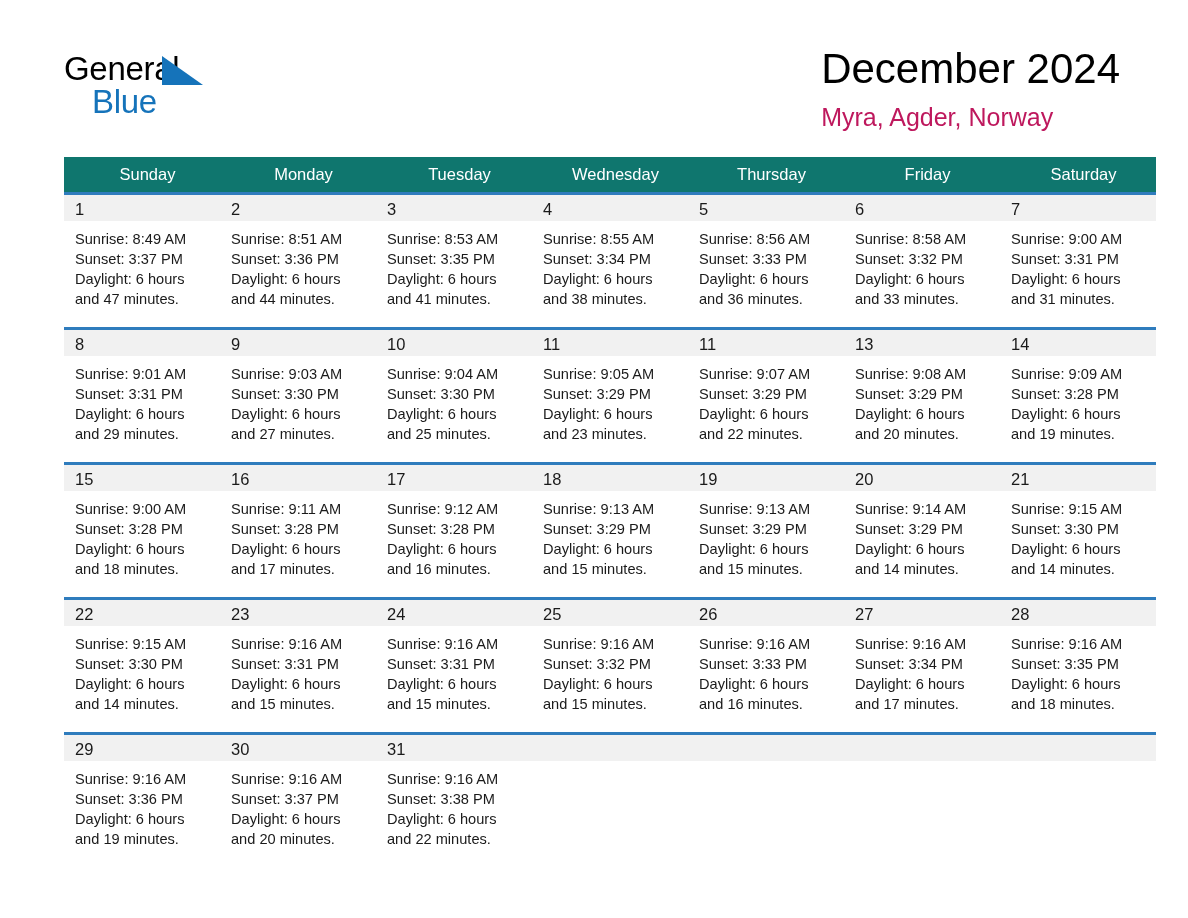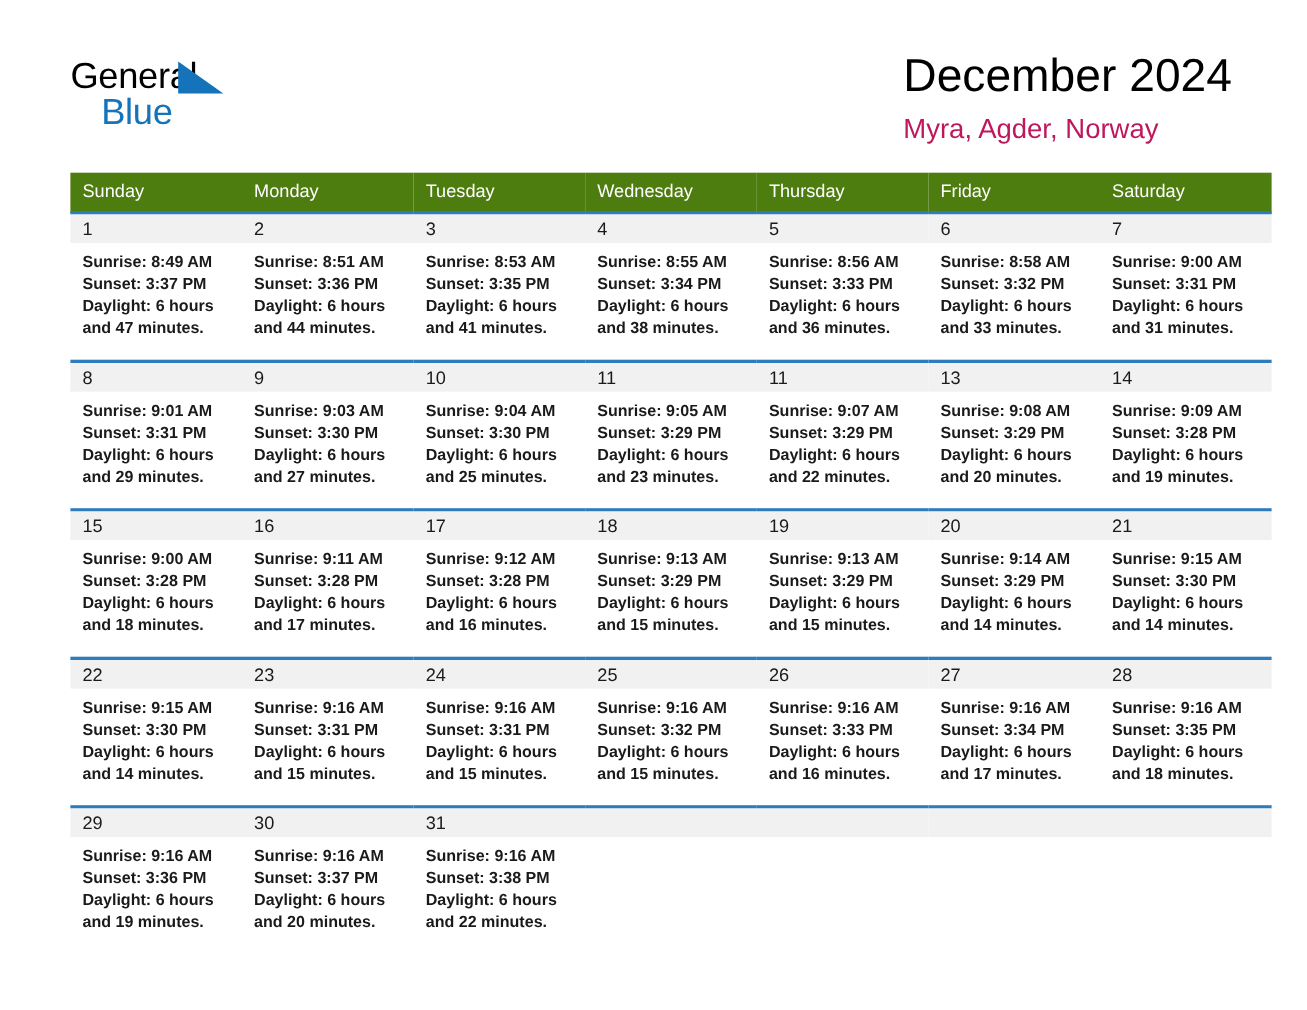--- a/index.html
+++ b/index.html
@@ -91,25 +91,25 @@
   
   .calendar {
     margin-top: 47px;
     width: 1092px;
     border-collapse: collapse;
     table-layout: fixed;
   }
   .calendar col { width: 156px; }
 
   thead th {
-    background: #4d7c0f;
+    background: #0f766e;
     color: #ffffff;
     font-size: 16.5px;
     font-weight: 400;
-    text-align: left;
+    text-align: center;
     padding: 8px 0 8px 11px;
     height: 33px;
     vertical-align: middle;
   }
 
   tbody tr.week-row > td {
     border-top: 3px solid #2f7cbd;
     vertical-align: top;
     padding: 0;
     height: 135px;
@@ -127,21 +127,20 @@
     font-size: 16.5px;
     line-height: 22px;
     color: #1a1a1a;
   }
   .cell.empty .daynum-band { background: #f1f1f1; }
   .cell-body {
     padding: 8px 8px 0 11px;
     font-size: 14.6px;
     line-height: 20.1px;
     color: #1a1a1a;
-    font-weight: bold;
   }
   .cell-body div { white-space: nowrap; }
 </style>
 </head>
 <body>
 
 <div class="page">
 
   <div class="header">
 

